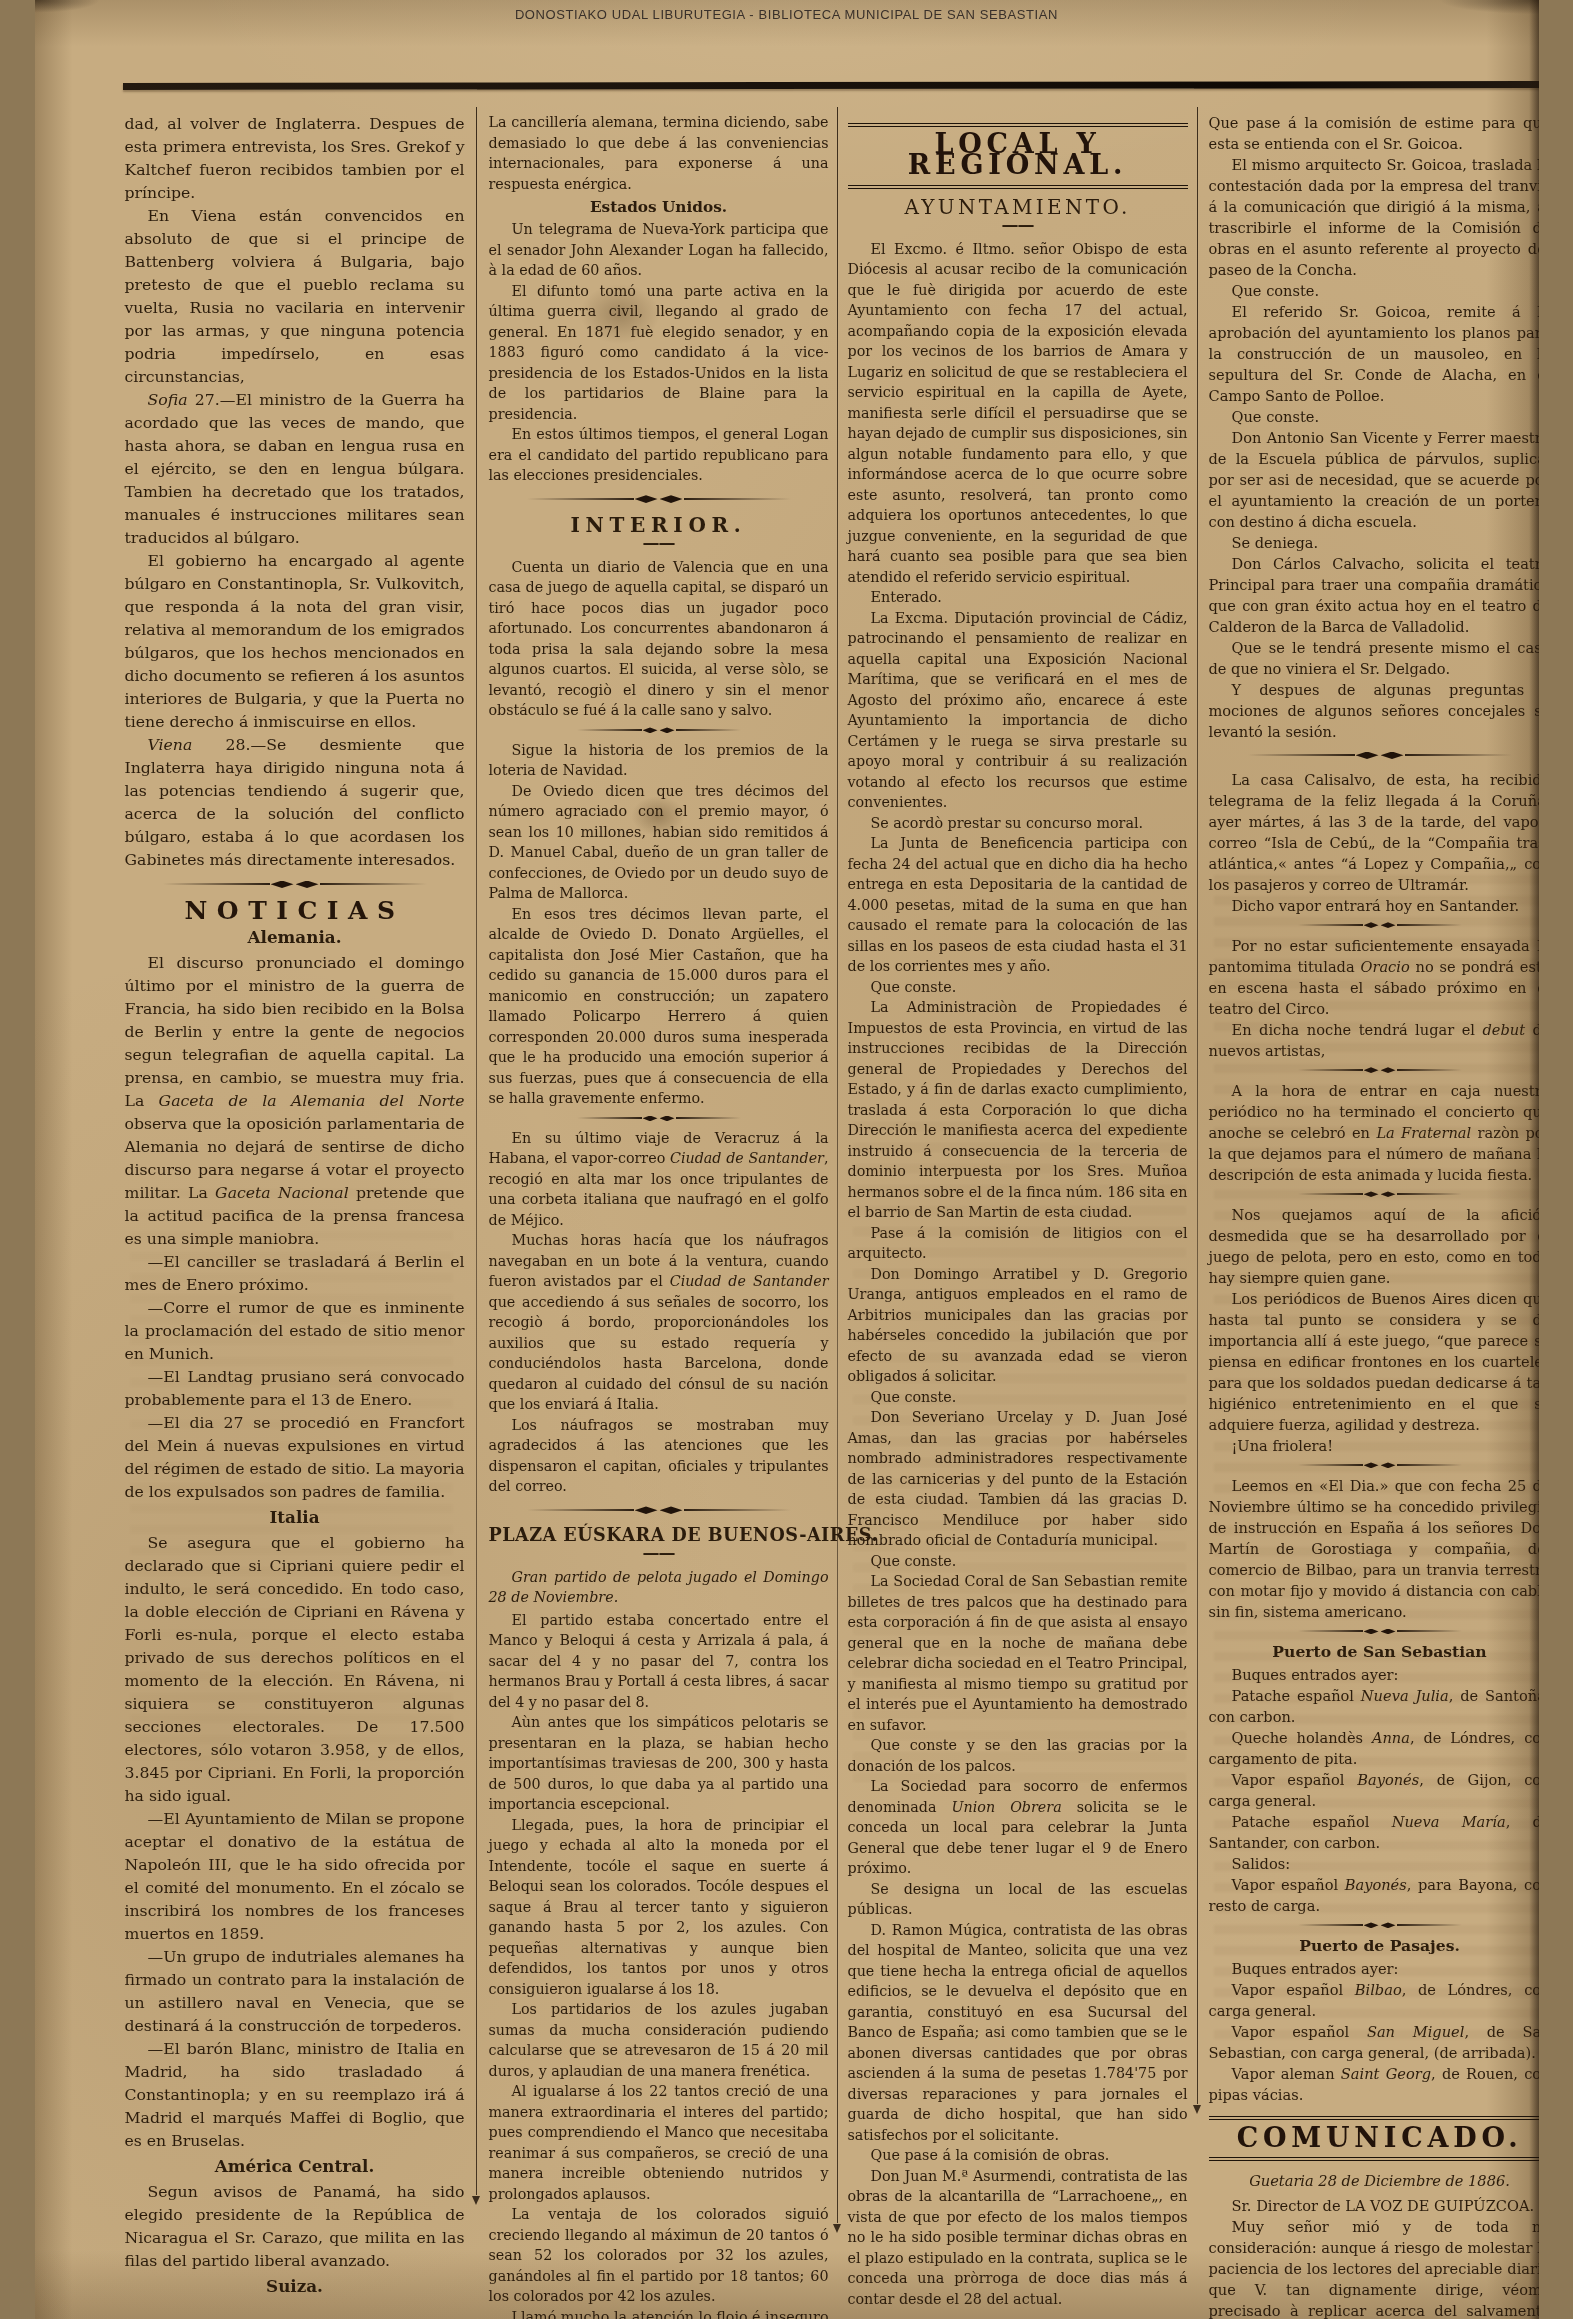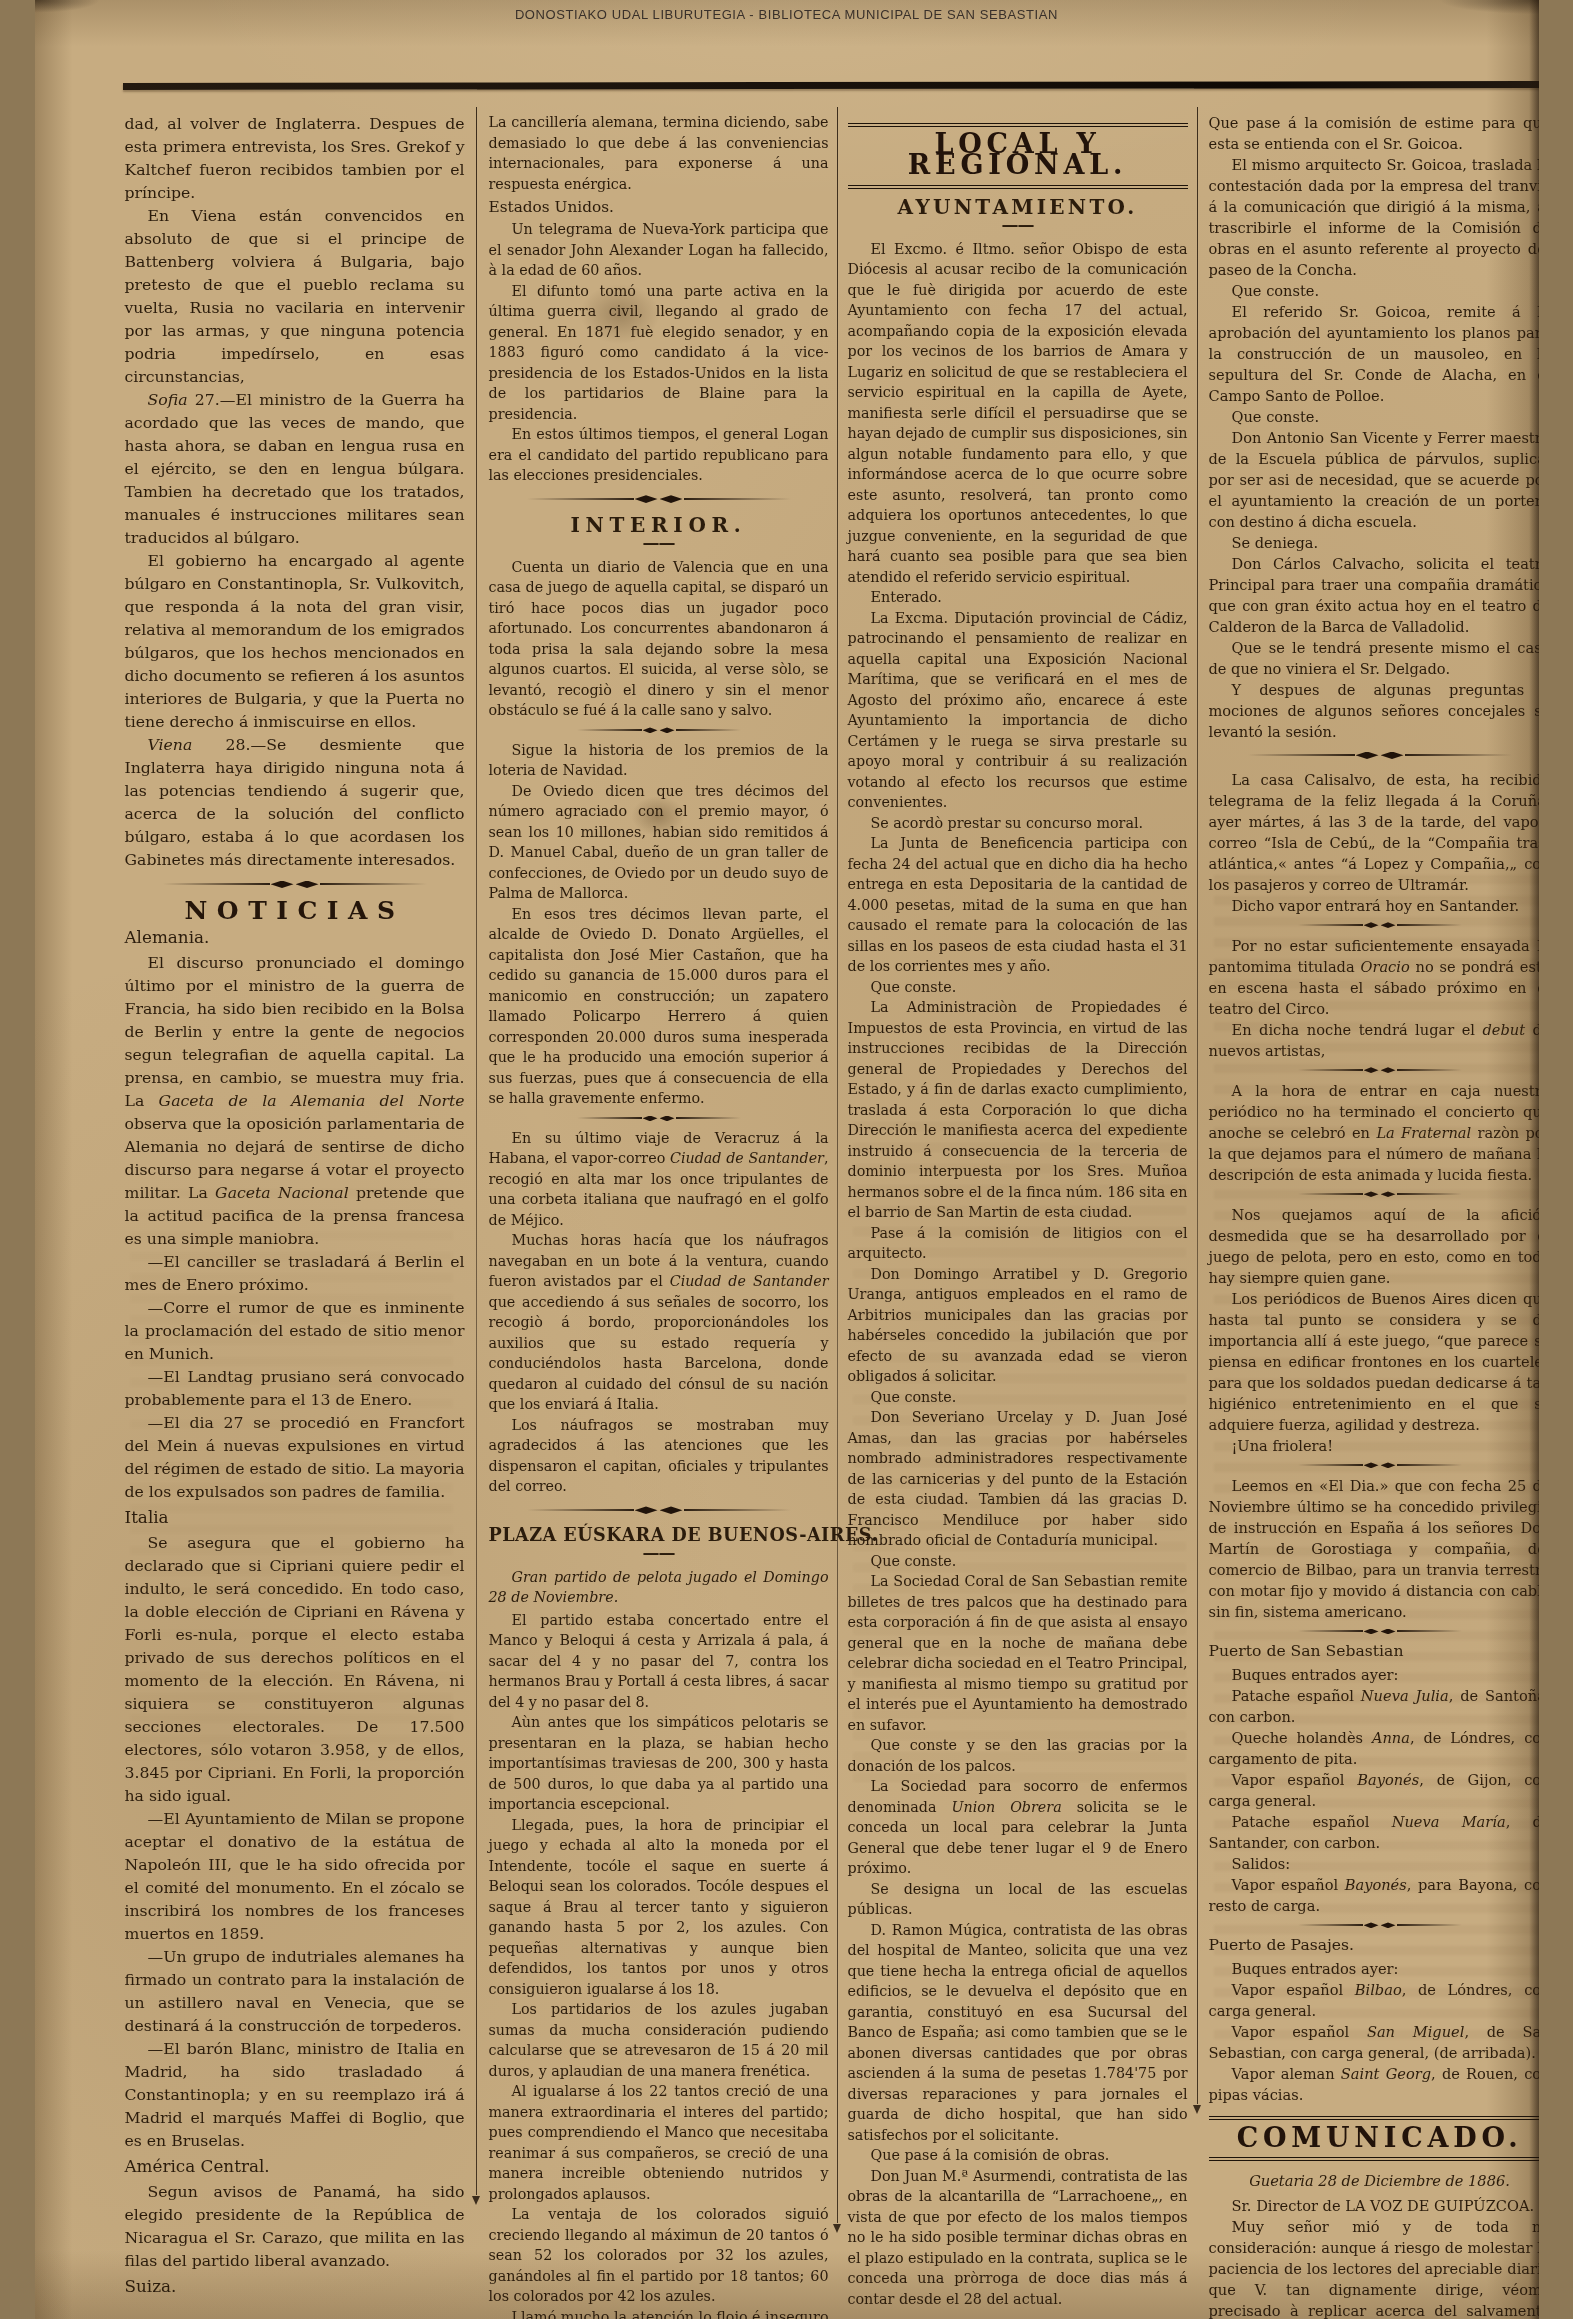--- a/index.html
+++ b/index.html
@@ -51,28 +51,28 @@
   #rule2{left:802px;height:2116px;}
   #rule3{left:1162px;height:1997px;}
   .vrule::after{
     content:"";position:absolute;left:-3.8px;bottom:-9.5px;
     border-left:4.8px solid transparent;border-right:4.8px solid transparent;
     border-bottom:9.5px solid rgba(35,22,10,.85);
     transform:rotate(180deg);
   }
   .p{margin:0;text-indent:23px;}
   .p.pni{text-indent:0;}
-  .h2{margin:2.9px 0 1.9px;text-align:left;font-weight:normal;text-indent:0;font-size:1.07em;}
+  .h2{margin:2.9px 0 1.9px;text-align:center;font-weight:bold;text-indent:0;font-size:1.07em;}
   .lead{font-style:italic;text-indent:23px;margin:4.8px 0 1.9px;}
   .dateline{font-style:italic;text-align:center;text-indent:0;margin:7.6px 0 3.8px;}
   .dtitle{text-align:center;text-indent:0;font-weight:bold;}
   .dtitle.v-noticias{font-size:25px;letter-spacing:9.5px;margin:11.4px 0 3.8px;color:#24150a;}
   .dtitle.v-interior{font-size:20px;letter-spacing:5.7px;margin:12.4px 0 0;}
   .dtitle.v-plaza{font-size:17.6px;letter-spacing:0.5px;margin:11.4px 0 0;white-space:nowrap;}
-  .dtitle.v-ayunta{font-size:20px;letter-spacing:3.3px;font-weight:700;margin:4px 0 0;}
+  .dtitle.v-ayunta{font-size:20px;letter-spacing:3.3px;font-weight:400;margin:4px 0 0;}
   .dash-under{text-align:center;text-indent:0;font-weight:bold;font-size:17px;line-height:14.3px;letter-spacing:-1px;margin:0 0 6.7px;}
   .boxtitle{
     text-align:center;text-indent:0;font-weight:bold;
     font-size:27px;letter-spacing:4.8px;color:#22130a;
     border-top:4.8px double var(--rule);
     border-bottom:4.8px double var(--rule);
     padding:6.7px 0 9.5px;margin:11.4px 0 8.6px;
   }
   .orn{display:flex;justify-content:center;align-items:center;margin:9.5px 0;}
   .orn.small{margin:6.7px 0;}

